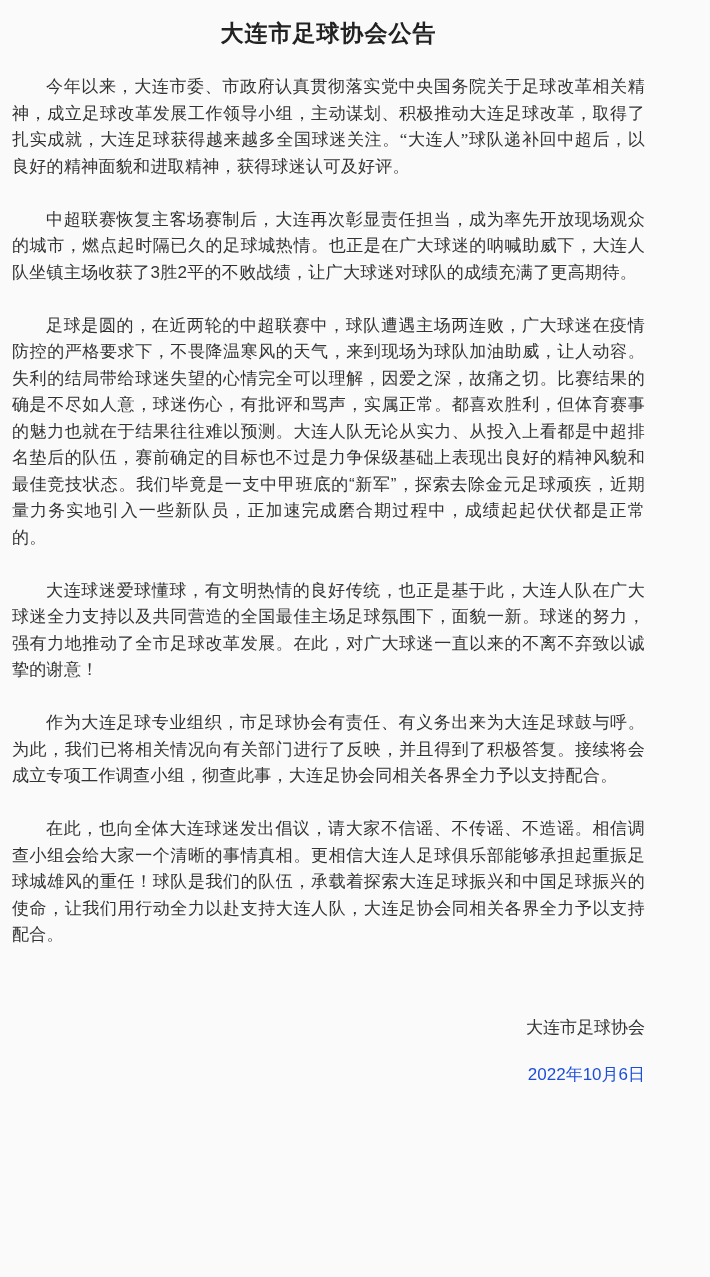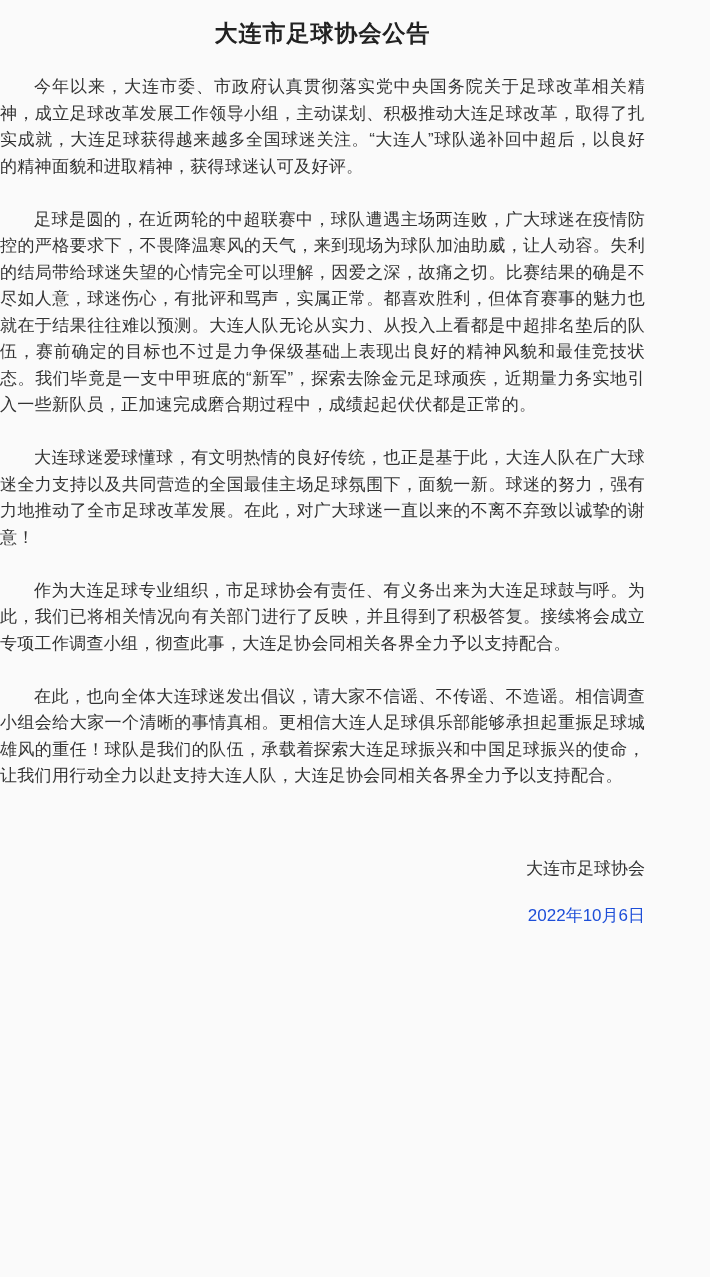--- a/index.html
+++ b/index.html
@@ -11,21 +11,21 @@
     height: 1277px;
     background: #fafafa;
     color: #333333;
     font-family: "Liberation Sans", "DejaVu Sans", sans-serif;
     overflow: hidden;
   }
   .page {
     box-sizing: border-box;
     width: 660px;
     height: 1277px;
-    padding: 18px 15px 0 0;
+    padding: 18px 15px 0 12px;
   }
   .title {
     margin: 0 0 26px 0;
     font-size: 23px;
     line-height: 30px;
     font-weight: 700;
     text-align: center;
     color: #222222;
     letter-spacing: 1px;
   }
@@ -33,20 +33,21 @@
     margin: 26.5px 0 0 0;
     font-size: 17px;
     line-height: 26.5px;
     text-align: justify;
     text-justify: inter-character;
     text-indent: 2em;
     letter-spacing: 0.3px;
   }
   .para.first {
     margin-top: 16px;
+    font-family: Liberation Serif, serif;
   }
   .signature {
     margin-top: 66px;
     font-size: 17px;
     line-height: 26px;
     text-align: right;
     color: #333333;
   }
   .date {
     margin-top: 21px;
@@ -57,20 +58,21 @@
   }
 </style>
 </head>
 <body>
 
 <div class="page">
   <h1 class="title">大连市足球协会公告</h1>
 
   <p class="para first">今年以来，大连市委、市政府认真贯彻落实党中央国务院关于足球改革相关精神，成立足球改革发展工作领导小组，主动谋划、积极推动大连足球改革，取得了扎实成就，大连足球获得越来越多全国球迷关注。“大连人”球队递补回中超后，以良好的精神面貌和进取精神，获得球迷认可及好评。</p>
 
+  <p class="para">中超联赛恢复主客场赛制后，大连再次彰显责任担当，成为率先开放现场观众的城市，燃点起时隔已久的足球城热情。也正是在广大球迷的呐喊助威下，大连人队坐镇主场收获了3胜2平的不败战绩，让广大球迷对球队的成绩充满了更高期待。</p>
 
   <p class="para">足球是圆的，在近两轮的中超联赛中，球队遭遇主场两连败，广大球迷在疫情防控的严格要求下，不畏降温寒风的天气，来到现场为球队加油助威，让人动容。失利的结局带给球迷失望的心情完全可以理解，因爱之深，故痛之切。比赛结果的确是不尽如人意，球迷伤心，有批评和骂声，实属正常。都喜欢胜利，但体育赛事的魅力也就在于结果往往难以预测。大连人队无论从实力、从投入上看都是中超排名垫后的队伍，赛前确定的目标也不过是力争保级基础上表现出良好的精神风貌和最佳竞技状态。我们毕竟是一支中甲班底的“新军”，探索去除金元足球顽疾，近期量力务实地引入一些新队员，正加速完成磨合期过程中，成绩起起伏伏都是正常的。</p>
 
   <p class="para">大连球迷爱球懂球，有文明热情的良好传统，也正是基于此，大连人队在广大球迷全力支持以及共同营造的全国最佳主场足球氛围下，面貌一新。球迷的努力，强有力地推动了全市足球改革发展。在此，对广大球迷一直以来的不离不弃致以诚挚的谢意！</p>
 
 
 
   <p class="para">作为大连足球专业组织，市足球协会有责任、有义务出来为大连足球鼓与呼。为此，我们已将相关情况向有关部门进行了反映，并且得到了积极答复。接续将会成立专项工作调查小组，彻查此事，大连足协会同相关各界全力予以支持配合。</p>
 
   <p class="para">在此，也向全体大连球迷发出倡议，请大家不信谣、不传谣、不造谣。相信调查小组会给大家一个清晰的事情真相。更相信大连人足球俱乐部能够承担起重振足球城雄风的重任！球队是我们的队伍，承载着探索大连足球振兴和中国足球振兴的使命，让我们用行动全力以赴支持大连人队，大连足协会同相关各界全力予以支持配合。</p>

